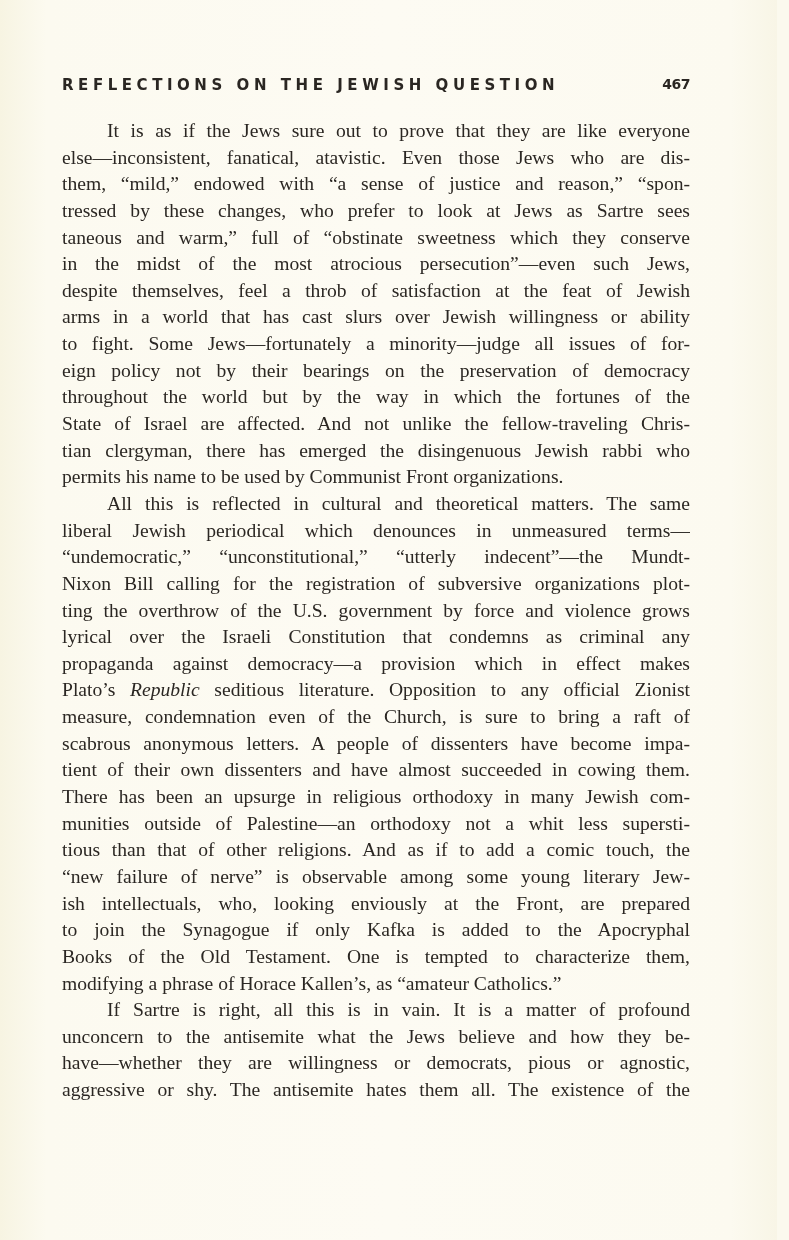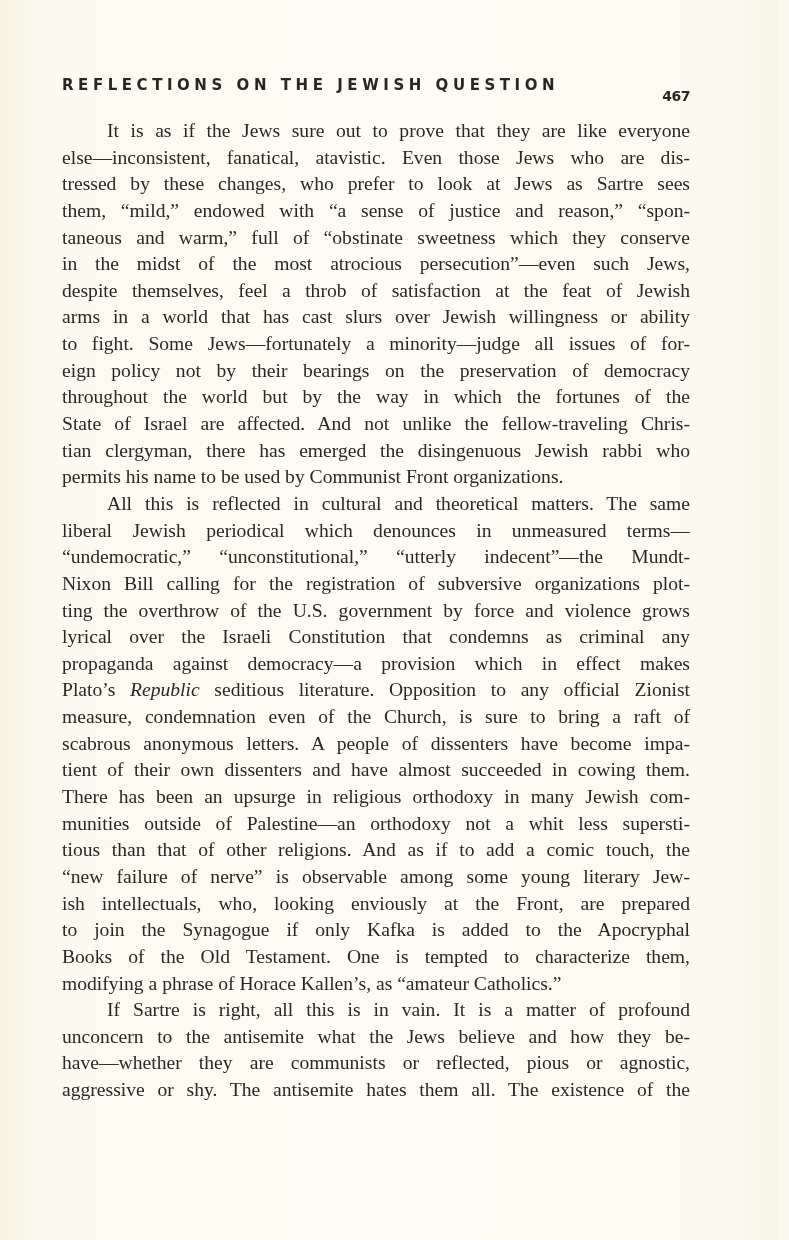--- a/index.html
+++ b/index.html
@@ -38,21 +38,20 @@
       top: 0;
       letter-spacing: 4.55px;
       white-space: nowrap;
     }
     .running-head .folio {
       position: absolute;
       right: 0;
       top: 0;
       font-size: 14px;
       letter-spacing: -0.5px;
-      margin-top: 12px;
     }
     .body-text {
       position: absolute;
       left: 62px;
       top: 118px;
       width: 628px;
       font-family: "Liberation Serif", serif;
       font-size: 19.6px;
       line-height: 26.65px;
       color: #2b2723;
@@ -83,22 +82,22 @@
   <div class="running-head">
     <span class="title">REFLECTIONS ON THE JEWISH QUESTION</span>
     <span class="folio">467</span>
   </div>
 
   <div class="body-text">
 
     <div>
       <span class="line indent">It is as if the Jews sure out to prove that they are like everyone</span>
       <span class="line">else—inconsistent, fanatical, atavistic. Even those Jews who are dis-</span>
+      <span class="line">them, “mild,” endowed with “a sense of justice and reason,” “spon-</span>
       <span class="line">tressed by these changes, who prefer to look at Jews as Sartre sees</span>
-      <span class="line">them, “mild,” endowed with “a sense of justice and reason,” “spon-</span>
       <span class="line">taneous and warm,” full of “obstinate sweetness which they conserve</span>
       <span class="line">in the midst of the most atrocious persecution”—even such Jews,</span>
       <span class="line">despite themselves, feel a throb of satisfaction at the feat of Jewish</span>
       <span class="line">arms in a world that has cast slurs over Jewish willingness or ability</span>
       <span class="line">to fight. Some Jews—fortunately a minority—judge all issues of for-</span>
       <span class="line">eign policy not by their bearings on the preservation of democracy</span>
       <span class="line">throughout the world but by the way in which the fortunes of the</span>
       <span class="line">State of Israel are affected. And not unlike the fellow-traveling Chris-</span>
       <span class="line">tian clergyman, there has emerged the disingenuous Jewish rabbi who</span>
       <span class="line last">permits his name to be used by Communist Front organizations.</span>
@@ -122,18 +121,18 @@
       <span class="line">“new failure of nerve” is observable among some young literary Jew-</span>
       <span class="line">ish intellectuals, who, looking enviously at the Front, are prepared</span>
       <span class="line">to join the Synagogue if only Kafka is added to the Apocryphal</span>
       <span class="line">Books of the Old Testament. One is tempted to characterize them,</span>
       <span class="line last">modifying a phrase of Horace Kallen’s, as “amateur Catholics.”</span>
     </div>
 
     <div>
       <span class="line indent">If Sartre is right, all this is in vain. It is a matter of profound</span>
       <span class="line">unconcern to the antisemite what the Jews believe and how they be-</span>
-      <span class="line">have—whether they are communists or reflected, pious or agnostic,</span>
+      <span class="line">have—whether they are willingness or democrats, pious or agnostic,</span>
       <span class="line">aggressive or shy. The antisemite hates them all. The existence of the</span>
     </div>
 
   </div>
 </div>
 
 </body></html>

